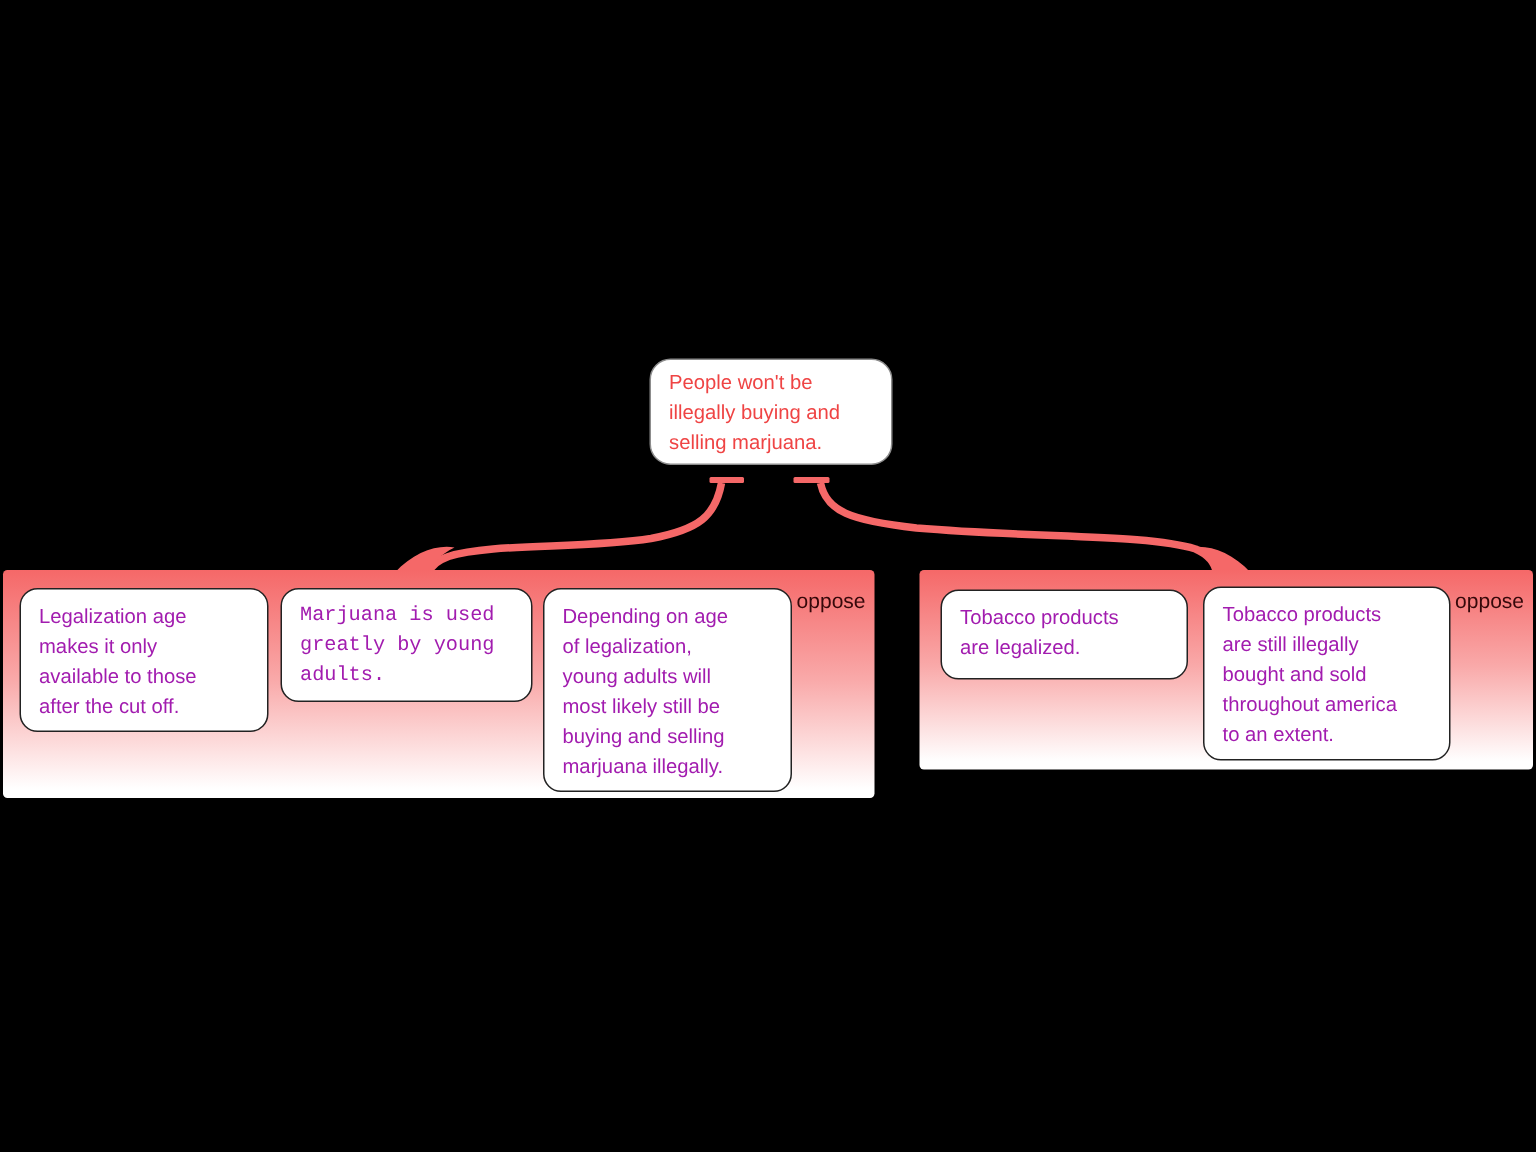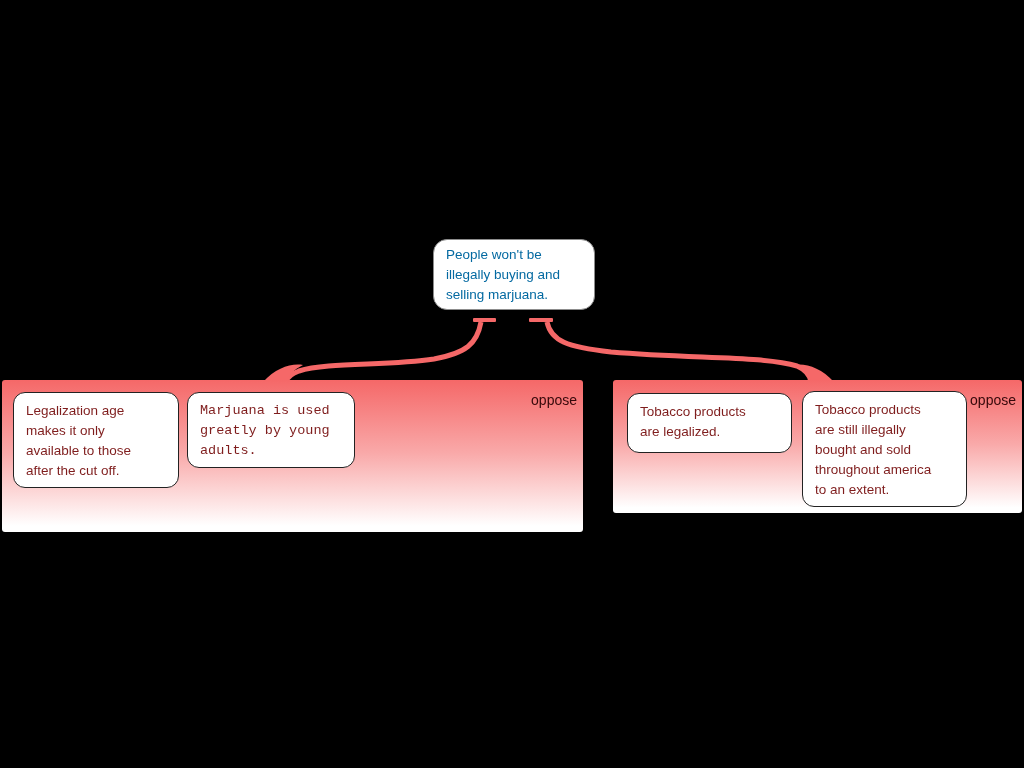--- a/index.html
+++ b/index.html
@@ -22,21 +22,21 @@
     position: absolute;
     left: 433px; top: 239px;
     width: 162px; height: 71px;
     box-sizing: border-box;
     background: #ffffff;
     border: 1px solid #8c8c8c;
     border-radius: 14px;
     padding: 5px 12px 4px 12px;
     font-size: 13.5px;
     line-height: 20px;
-    color: #0369a1;
+    color: #ef4444;
     white-space: pre-line;
   }
   .group {
     position: absolute;
     box-sizing: border-box;
     background: linear-gradient(to bottom, #f56868 0%, #f9a9a9 48%, #ffffff 96%);
     border-radius: 3px;
   }
   .group-left  { left: 2px;   top: 380px; width: 581px; height: 152px; }
   .group-right { left: 613px; top: 380px; width: 409px; height: 133px; }
@@ -48,21 +48,21 @@
   }
   .card {
     position: absolute;
     box-sizing: border-box;
     background: #ffffff;
     border: 1.5px solid #222222;
     border-radius: 12px;
     padding: 8px 12px 6px 12px;
     font-size: 13.5px;
     line-height: 20px;
-    color: #7f1d1d;
+    color: #a21caf;
     white-space: pre-line;
   }
   .card-l1 { left: 11px;  top: 12px; width: 166px; }
   .card-l2 { left: 185px; top: 12px; width: 168px; font-family: Liberation Mono, monospace; }
   .card-l3 { left: 360px; top: 12px; width: 166px; }
   .card-r1 { left: 14px;  top: 13px; width: 165px; min-height: 60px; }
   .card-r2 { left: 189px; top: 11px; width: 165px; }
 </style>
 </head>
 <body>
@@ -88,20 +88,26 @@
 
   <section class="group group-left">
     <span class="oppose-label">oppose</span>
     <div class="card card-l1">Legalization age
 makes it only
 available to those
 after the cut off.</div>
     <div class="card card-l2">Marjuana is used
 greatly by young
 adults.</div>
+    <div class="card card-l3">Depending on age
+of legalization,
+young adults will
+most likely still be
+buying and selling
+marjuana illegally.</div>
   </section>
 
   <section class="group group-right">
     <span class="oppose-label">oppose</span>
     <div class="card card-r1">Tobacco products
 are legalized.</div>
     <div class="card card-r2">Tobacco products
 are still illegally
 bought and sold
 throughout america

